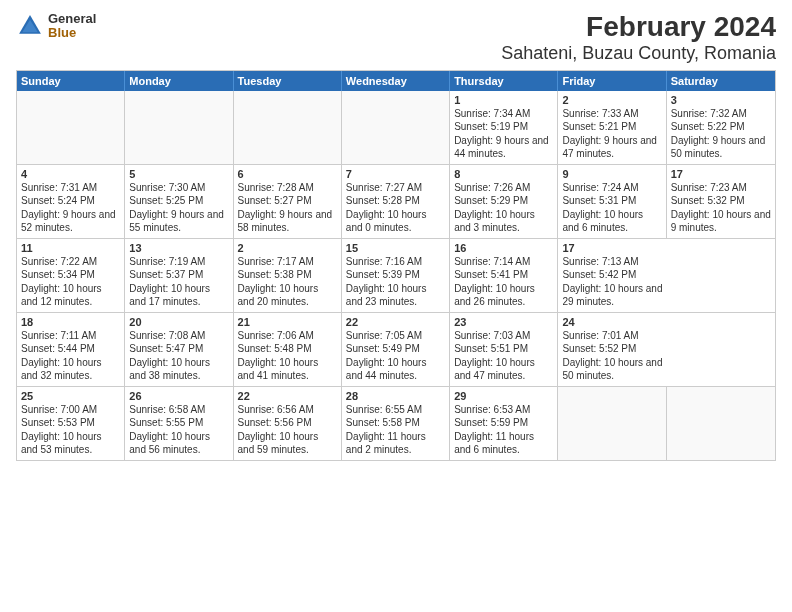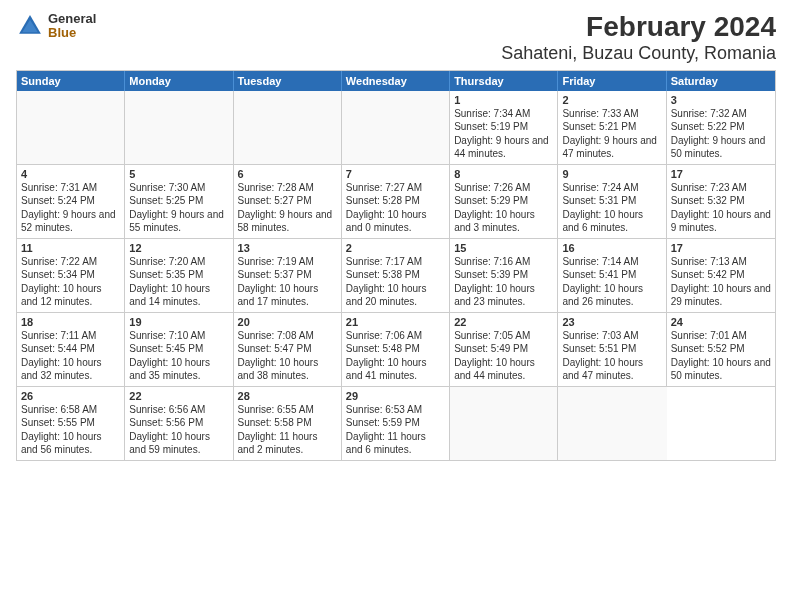--- a/index.html
+++ b/index.html
@@ -194,24 +194,20 @@
             <div class="day-num">17</div>
             <div class="day-info">Sunrise: 7:23 AM<br>Sunset: 5:32 PM<br>Daylight: 10 hours and 9 minutes.</div>
           </div>
         </div>
         <div class="cal-row">
           <div class="cal-cell">
             <div class="day-num">11</div>
             <div class="day-info">Sunrise: 7:22 AM<br>Sunset: 5:34 PM<br>Daylight: 10 hours and 12 minutes.</div>
           </div>
           <div class="cal-cell">
-            <div class="day-num">12</div>
-            <div class="day-info">Sunrise: 7:20 AM<br>Sunset: 5:35 PM<br>Daylight: 10 hours and 14 minutes.</div>
-          </div>
-          <div class="cal-cell">
             <div class="day-num">13</div>
             <div class="day-info">Sunrise: 7:19 AM<br>Sunset: 5:37 PM<br>Daylight: 10 hours and 17 minutes.</div>
           </div>
           <div class="cal-cell">
             <div class="day-num">2</div>
             <div class="day-info">Sunrise: 7:17 AM<br>Sunset: 5:38 PM<br>Daylight: 10 hours and 20 minutes.</div>
           </div>
           <div class="cal-cell">
             <div class="day-num">15</div>
             <div class="day-info">Sunrise: 7:16 AM<br>Sunset: 5:39 PM<br>Daylight: 10 hours and 23 minutes.</div>
@@ -224,24 +220,20 @@
             <div class="day-num">17</div>
             <div class="day-info">Sunrise: 7:13 AM<br>Sunset: 5:42 PM<br>Daylight: 10 hours and 29 minutes.</div>
           </div>
         </div>
         <div class="cal-row">
           <div class="cal-cell">
             <div class="day-num">18</div>
             <div class="day-info">Sunrise: 7:11 AM<br>Sunset: 5:44 PM<br>Daylight: 10 hours and 32 minutes.</div>
           </div>
           <div class="cal-cell">
-            <div class="day-num">19</div>
-            <div class="day-info">Sunrise: 7:10 AM<br>Sunset: 5:45 PM<br>Daylight: 10 hours and 35 minutes.</div>
-          </div>
-          <div class="cal-cell">
             <div class="day-num">20</div>
             <div class="day-info">Sunrise: 7:08 AM<br>Sunset: 5:47 PM<br>Daylight: 10 hours and 38 minutes.</div>
           </div>
           <div class="cal-cell">
             <div class="day-num">21</div>
             <div class="day-info">Sunrise: 7:06 AM<br>Sunset: 5:48 PM<br>Daylight: 10 hours and 41 minutes.</div>
           </div>
           <div class="cal-cell">
             <div class="day-num">22</div>
             <div class="day-info">Sunrise: 7:05 AM<br>Sunset: 5:49 PM<br>Daylight: 10 hours and 44 minutes.</div>
@@ -249,20 +241,24 @@
           <div class="cal-cell">
             <div class="day-num">23</div>
             <div class="day-info">Sunrise: 7:03 AM<br>Sunset: 5:51 PM<br>Daylight: 10 hours and 47 minutes.</div>
           </div>
           <div class="cal-cell">
             <div class="day-num">24</div>
             <div class="day-info">Sunrise: 7:01 AM<br>Sunset: 5:52 PM<br>Daylight: 10 hours and 50 minutes.</div>
           </div>
         </div>
         <div class="cal-row">
+          <div class="cal-cell">
+            <div class="day-num">25</div>
+            <div class="day-info">Sunrise: 7:00 AM<br>Sunset: 5:53 PM<br>Daylight: 10 hours and 53 minutes.</div>
+          </div>
           <div class="cal-cell">
             <div class="day-num">26</div>
             <div class="day-info">Sunrise: 6:58 AM<br>Sunset: 5:55 PM<br>Daylight: 10 hours and 56 minutes.</div>
           </div>
           <div class="cal-cell">
             <div class="day-num">22</div>
             <div class="day-info">Sunrise: 6:56 AM<br>Sunset: 5:56 PM<br>Daylight: 10 hours and 59 minutes.</div>
           </div>
           <div class="cal-cell">
             <div class="day-num">28</div>

